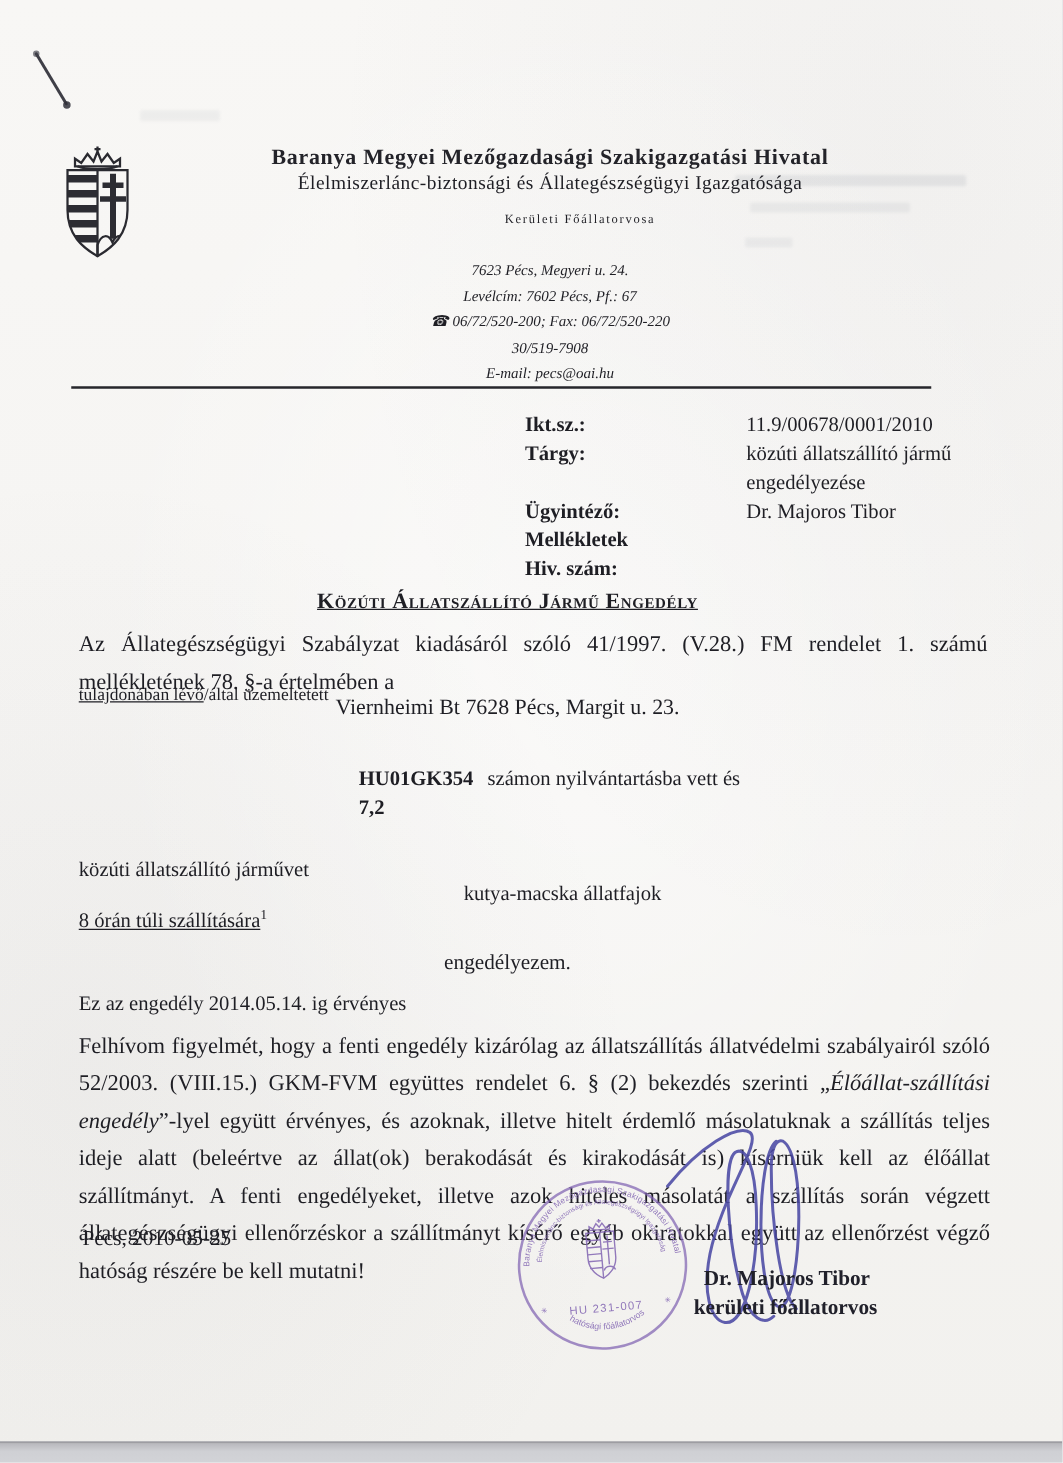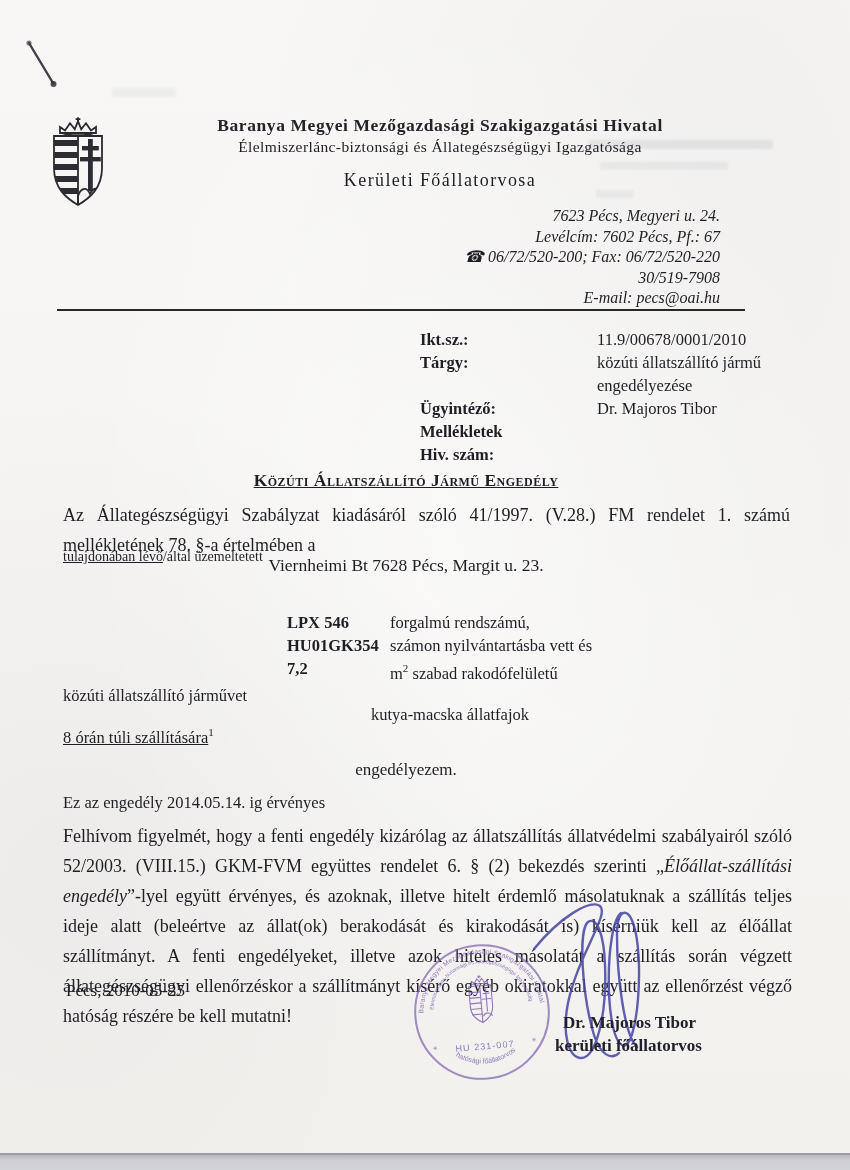--- a/index.html
+++ b/index.html
@@ -13,22 +13,22 @@
       radial-gradient(ellipse at 55% 45%, rgba(255,255,255,0.5), transparent 60%),
       linear-gradient(180deg,#f8f7f5 0%,#f5f4f2 55%,#f2f1ee 100%);
     border-bottom:2px solid #9d9da2;
   }
   .scan-bottom{position:absolute;left:0;top:1155px;width:850px;height:15px;
     background:linear-gradient(180deg,#b9b9be 0,#cfd0d4 40%,#d2d3d7 100%);}
   .t{position:absolute;color:#1e1e24;}
   .center-line{left:0;width:812px;text-align:center;}
   .hdr1{font-size:17.5px;font-weight:bold;letter-spacing:.6px;color:#232329;}
   .hdr2{font-size:15.5px;letter-spacing:.4px;}
-  .hdr3{font-size:18px;letter-spacing:1.4px;}
-  .contact{font-style:italic;font-size:16px;line-height:20.5px;text-align:right;}
+  .hdr3{font-size:10px;letter-spacing:1.4px;margin-left:24px;}
+  .contact{font-style:italic;font-size:12px;line-height:20.5px;text-align:center;}
   .rule{position:absolute;background:#26262b;}
   .refrow{display:flex;font-size:16.5px;line-height:23px;gap:42px;}
   .reflabel{font-weight:bold;width:135px;flex:none;}
   .refvalue{width:218px;}
   .title{font-weight:bold;font-variant:small-caps;font-size:17.5px;letter-spacing:.5px;
     text-decoration:underline;margin-top:38px;}
   .body-text{font-size:18px;line-height:30px;text-align:justify;}
   .bold{font-weight:normal;}
   .u{text-decoration:underline;}
   .vrow{display:flex;font-size:16.5px;line-height:23px;}
@@ -127,30 +127,25 @@
   <div class="t body-text" style="left:63px;top:500px;width:727px;">Az Állategészségügyi Szabályzat kiadásáról szóló 41/1997. (V.28.) FM rendelet 1. számú mellékletének 78. §-a értelmében a</div>
 
   <div class="t center-line bold" style="top:555px;font-size:17.5px;">Viernheimi Bt 7628 Pécs, Margit u. 23.</div>
 
   <div class="t" style="left:63px;top:549px;font-size:14px;">
     <span class="u">tulajdonában lévő</span><span>/által üzemeltetett</span>
   </div>
 
   <div class="t" style="left:287px;top:611px;width:420px;">
     <div class="vrow">
-      <div class="vval">LPX 546</div>
-      <div>forgalmú rendszámú,</div>
-    </div>
-    <div class="vrow">
       <div class="vval">HU01GK354</div>
       <div>számon nyilvántartásba vett és</div>
     </div>
     <div class="vrow">
       <div class="vval">7,2</div>
-      <div><span>m</span><sup>2</sup><span> szabad rakodófelületű</span></div>
     </div>
   </div>
 
   <div class="t" style="left:63px;top:686px;font-size:16.5px;">közúti állatszállító járművet</div>
 
   <div class="t center-line" style="top:705px;font-size:16.5px;padding-left:44px;">kutya-macska állatfajok</div>
 
   <div class="t" style="left:63px;top:726px;font-size:16.5px;">
     <span class="u">8 órán túli szállítására</span><sup>1</sup>
   </div>

